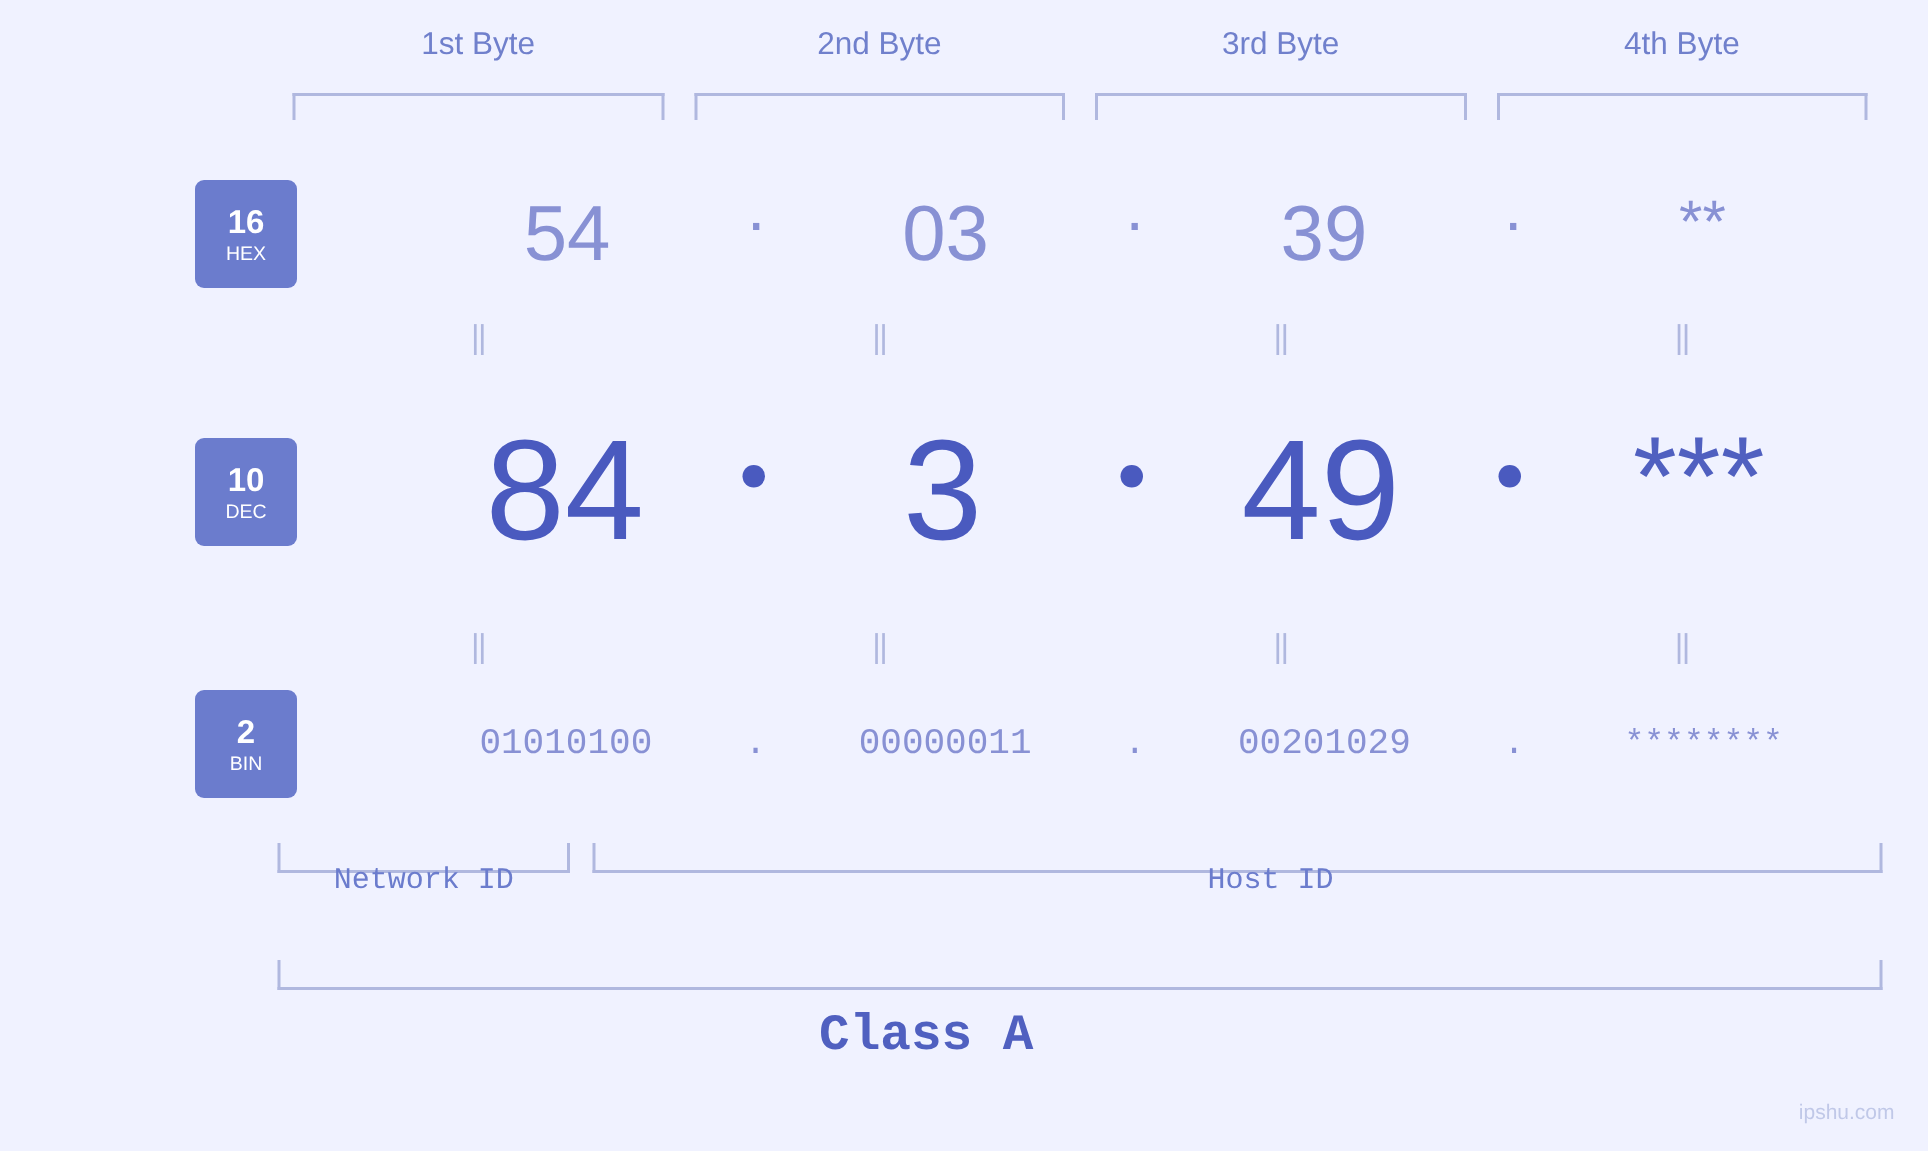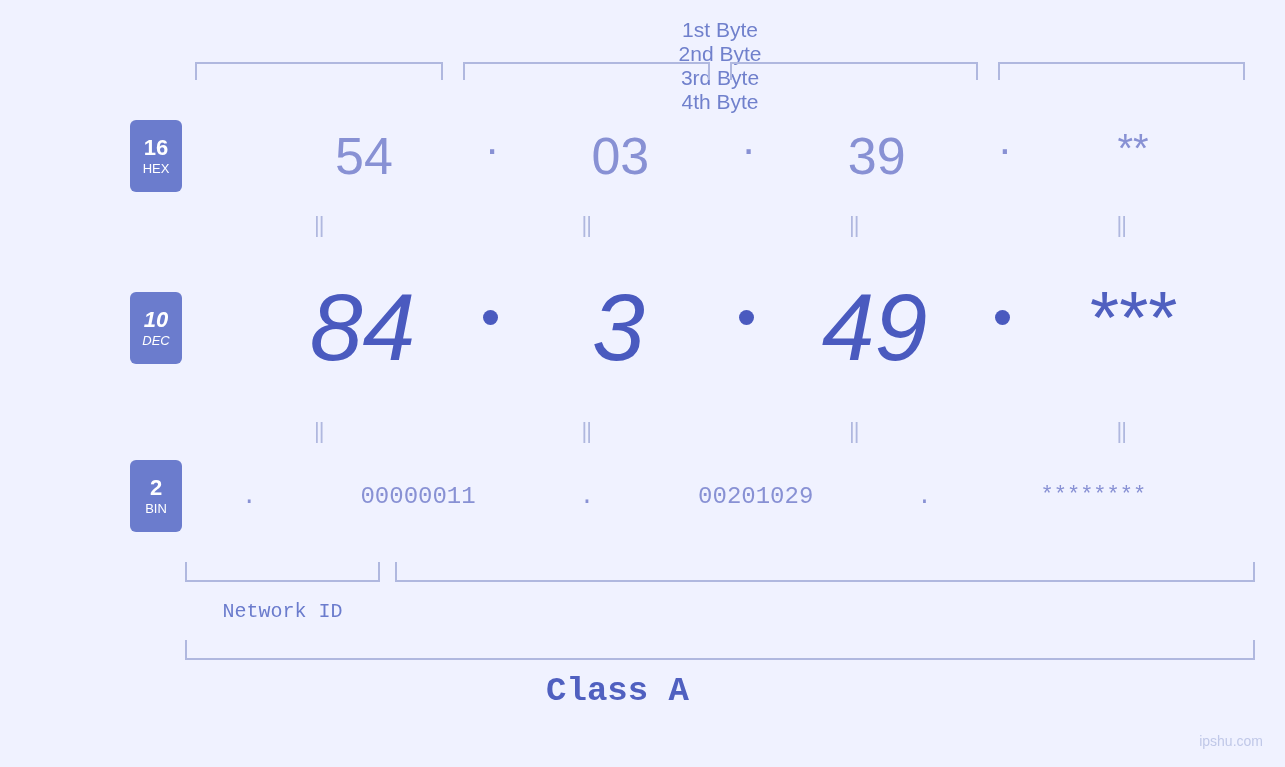--- a/index.html
+++ b/index.html
@@ -34,21 +34,20 @@
       position: relative;
       overflow: hidden;
     }
 
     .header-section {
       position: absolute;
       top: 18px;
       left: 185px;
       right: 30px;
       display: flex;
-      flex-direction: column;
     }
 
     .hdr-cell {
       flex: 1;
       text-align: center;
       color: #7080cc;
       font-size: 21px;
       font-family: Arial, sans-serif;
     }
 
@@ -74,21 +73,21 @@
     .hex-row-abs {
       position: absolute;
       top: 120px;
       left: 130px;
       right: 30px;
       display: flex;
       align-items: center;
     }
 
     .badge-abs {
-      width: 52px;
+      width: 68px;
       height: 72px;
       background-color: #6b7ccd;
       border-radius: 6px;
       display: flex;
       flex-direction: column;
       align-items: center;
       justify-content: center;
       color: white;
       flex-shrink: 0;
     }
@@ -143,21 +142,20 @@
     }
 
     
     .dec-row-abs {
       position: absolute;
       top: 280px;
       left: 130px;
       right: 34px;
       display: flex;
       align-items: center;
-      font-style: italic;
     }
 
     .val-dec {
       color: #4a5abf;
       font-size: 95px;
       font-family: Arial, sans-serif;
       font-weight: 400;
       line-height: 1;
     }
 
@@ -228,21 +226,21 @@
       margin-left: 15px;
       height: 20px;
       border-bottom: 2px solid #b0b8df;
       border-left: 2px solid #b0b8df;
       border-right: 2px solid #b0b8df;
     }
 
     
     .id-labels-row {
       position: absolute;
-      top: 600px;
+      top: 576px;
       left: 185px;
       right: 30px;
       display: flex;
       gap: 44px;
     }
 
     .net-label {
       width: 195px;
       text-align: center;
       color: #6b7ccd;
@@ -381,20 +379,23 @@
     <div class="eq-cell">||</div>
     <div class="eq-cell">||</div>
   </div>
 
   <div class="bin-row-abs">
     <div class="badge-abs">
       <span class="badge-num">2</span>
       <span class="badge-label">BIN</span>
     </div>
     <div class="num-cells">
+      <div class="nc">
+        <span class="val-bin">01010100</span>
+      </div>
       <span class="dot-bin">.</span>
       <div class="nc">
         <span class="val-bin">00000011</span>
       </div>
       <span class="dot-bin">.</span>
       <div class="nc">
         <span class="val-bin">00201029</span>
       </div>
       <span class="dot-bin">.</span>
       <div class="nc">
@@ -403,20 +404,21 @@
     </div>
   </div>
 
   <div class="bot-bkt-row">
     <div class="bkt-net"></div>
     <div class="bkt-host"></div>
   </div>
 
   <div class="id-labels-row">
     <div class="net-label">Network ID</div>
+    <div class="host-label">Host ID</div>
   </div>
 
   <div class="outer-bkt-row">
     <div class="outer-bkt"></div>
   </div>
 
   <div class="class-a-label">Class A</div>
 
   <div class="watermark-abs">ipshu.com</div>
 

